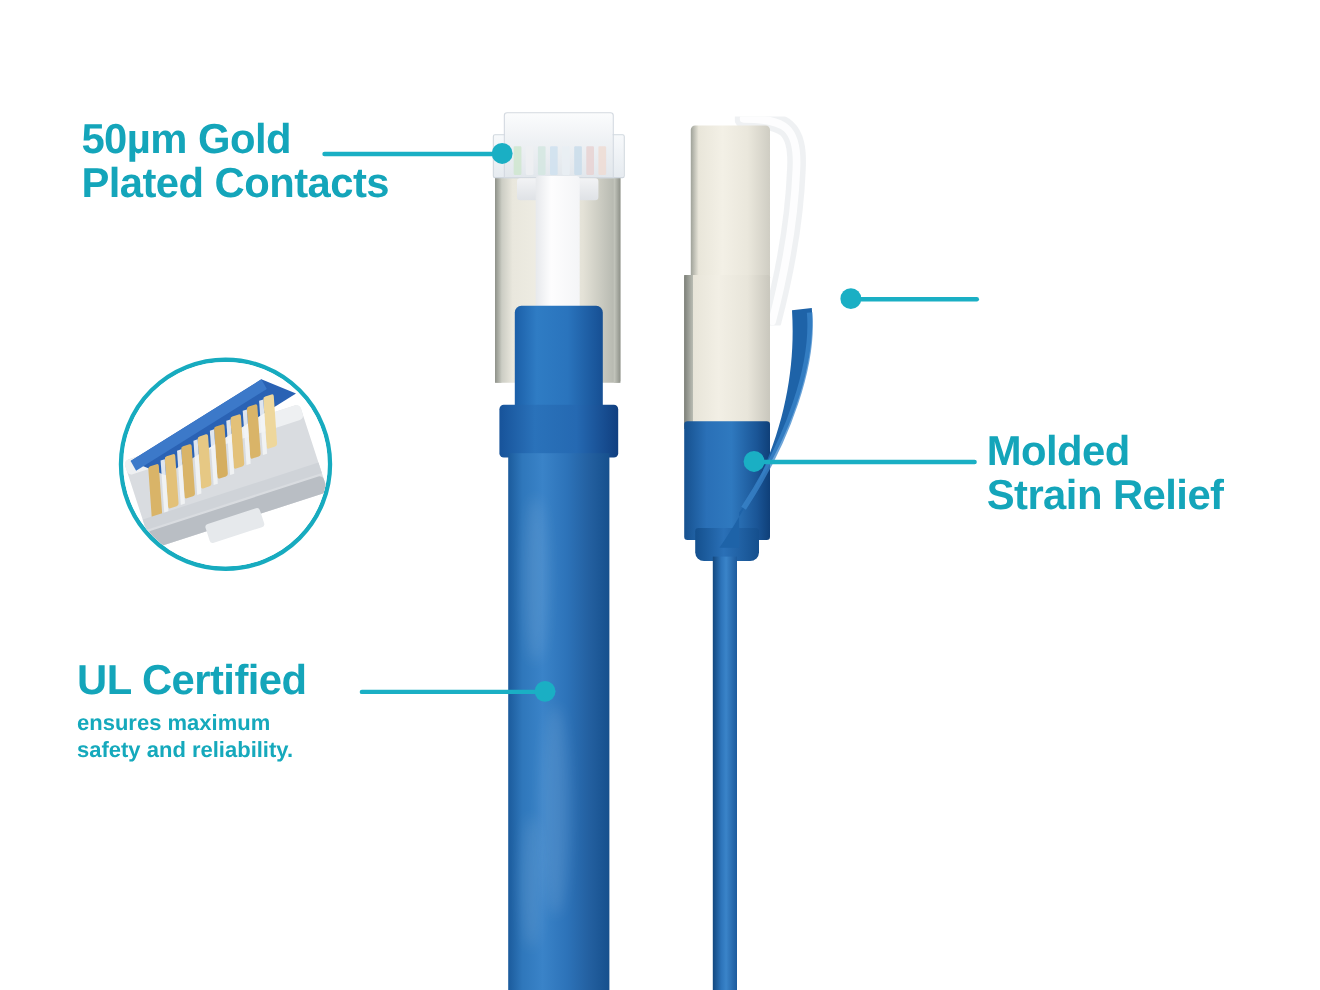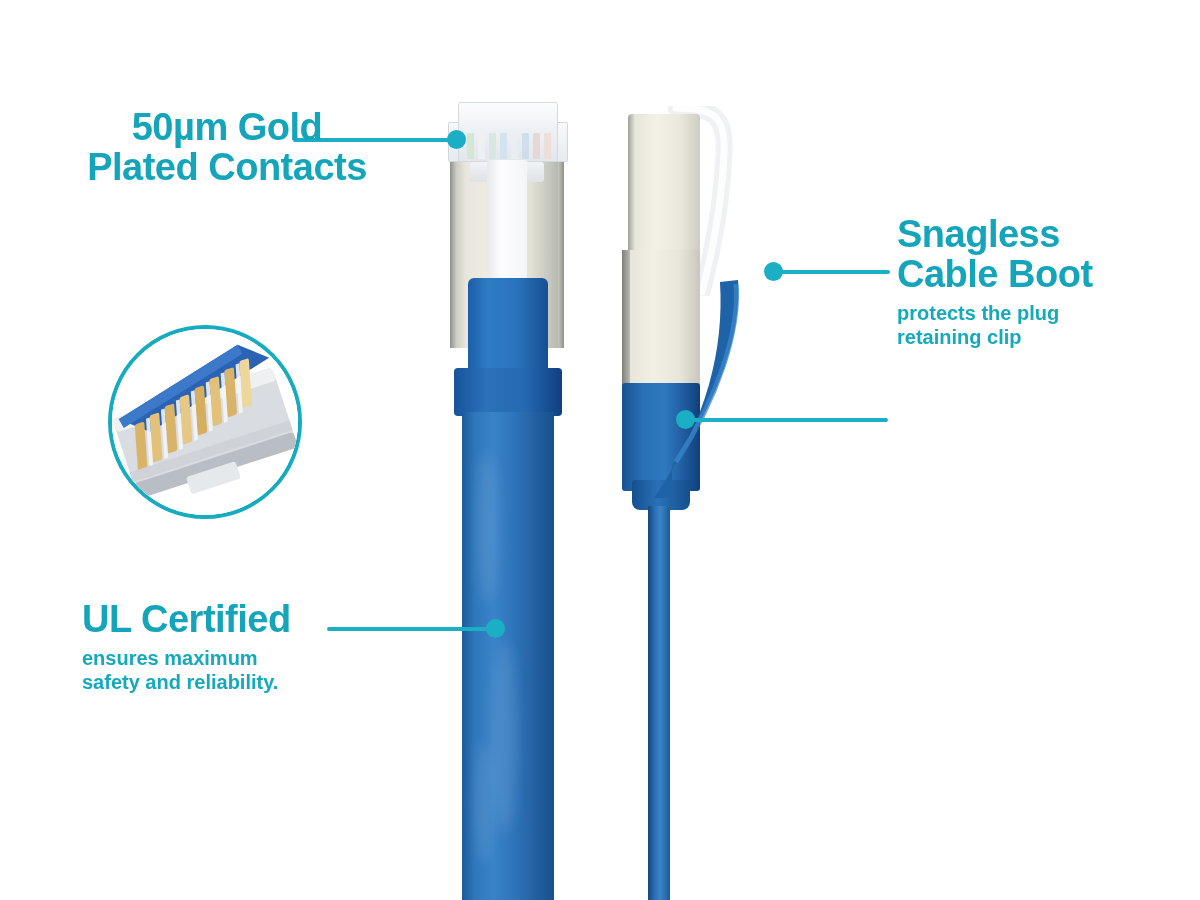--- a/index.html
+++ b/index.html
@@ -30,22 +30,22 @@
   }
   .callout .body {
     font-weight: bold;
     font-size: 20px;
     line-height: 1.22;
     color: #15A9BC;
     margin-top: 6px;
     white-space: pre-line;
   }
 
-  #callout-gold   { left: 57px;  top: 108px; width: 340px; text-align: center; }
-  #callout-ul     { left: 70px;  top: 600px; width: 330px; margin-left: 12px; }
+  #callout-gold   { left: 74px;  top: 108px; width: 340px; }
+  #callout-ul     { left: 70px;  top: 600px; width: 330px; }
   #callout-snag   { left: 897px; top: 215px; width: 290px; }
   #callout-strain { left: 897px; top: 392px; width: 300px; }
 
   
   .leader {
     position: absolute;
     height: 4px;
     background: #1AAFC4;
     border-radius: 2px;
   }
@@ -357,23 +357,19 @@
     <div class="headline">50µm Gold
 Plated Contacts</div>
   </div>
 
   <div class="callout" id="callout-ul">
     <div class="headline">UL Certified</div>
     <div class="body">ensures maximum
 safety and reliability.</div>
   </div>
 
-  <div class="callout" id="callout-snag">
-    <div class="headline">Snagless
-Cable Boot</div>
-    <div class="body">protects the plug
-retaining clip</div>
-  </div>
 
   <div class="callout" id="callout-strain">
+    <div class="headline">Molded
+Strain Relief</div>
   </div>
 
 </div>
 
 </body></html>

